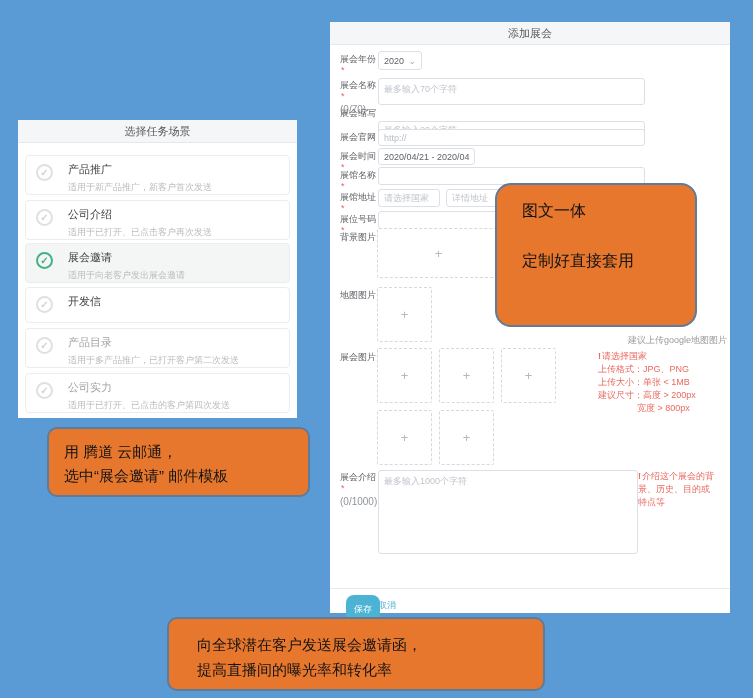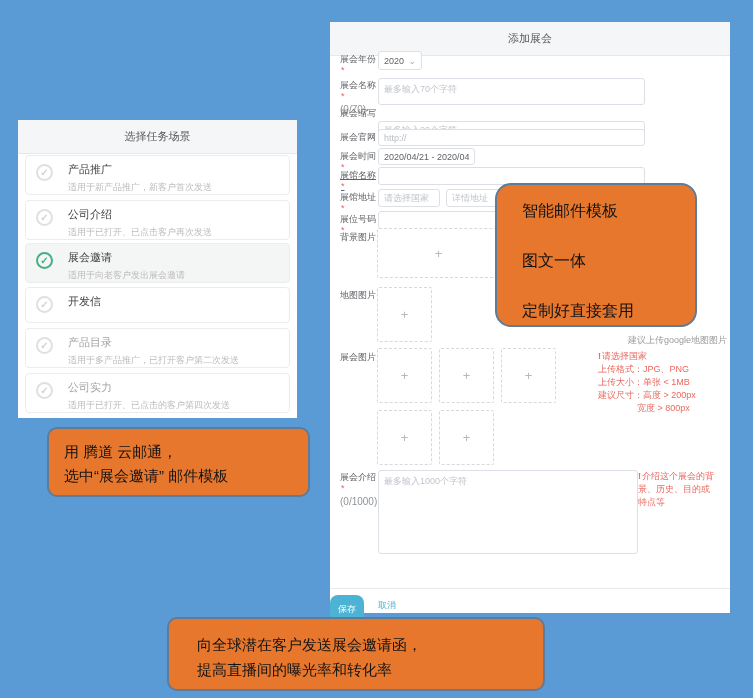--- a/index.html
+++ b/index.html
@@ -1,20 +1,20 @@
 <!DOCTYPE html>
 <html><head>
 <meta charset="utf-8">
 <style>
   * { margin:0; padding:0; box-sizing:border-box; }
   body { font-family:"Liberation Sans", sans-serif; }
   .page { position:relative; width:753px; height:698px; background:#5b9bd5; overflow:hidden; }
 
   .panel { position:absolute; background:#ffffff; }
-  .panel-header { height:34px; background:#f5f6f7; border-bottom:1px solid #e8e8e8;
+  .panel-header { height:23px; background:#f5f6f7; border-bottom:1px solid #e8e8e8;
     display:flex; align-items:center; justify-content:center; font-size:11px; color:#595959; }
 
   
   #scene-panel { left:18px; top:120px; width:279px; height:298px; }
   .scene-item { position:absolute; left:7px; right:7px; border:1px solid #ececec;
     border-radius:4px; background:#fff; padding:6px 6px 4px 42px; }
   .scene-item.selected { background:#f4f5f5; }
   .check-circle { position:absolute; left:10px; top:8px; width:17px; height:17px;
     border:2px solid #e0e0e0; border-radius:50%; color:#d2d2d2; font-size:10px; font-weight:bold;
     display:flex; align-items:center; justify-content:center; }
@@ -51,21 +51,21 @@
   .photos-grid .upload-box { width:55px; height:55px; }
 
   .hint-gray { position:absolute; left:298px; top:312px; font-size:9px; color:#9a9a9a; }
   .hint-red { color:#e8695f; font-size:9px; line-height:13px; }
   #photos-hint { position:absolute; left:268px; top:328px; width:125px; }
   #intro-hint { position:absolute; left:308px; top:448px; width:80px; }
   .alert-ic { font-weight:bold; margin-right:1px; }
   .indent { padding-left:39px; }
 
   .divider { position:absolute; left:0; right:0; top:566px; border-top:1px solid #e8ebee; }
-  .save-btn { position:absolute; left:0; top:573px; width:34px; height:28px;
+  .save-btn { position:absolute; left:16px; top:573px; width:34px; height:28px;
     background:#4db3d4; color:#fff; font-size:9px; border:none; border-radius:8px; cursor:pointer; }
   .cancel-link { position:absolute; left:48px; top:577px; font-size:9px; color:#4db3d4; cursor:pointer; }
 
   
   .callout { position:absolute; background:#e8772e; border:2px solid #5e7b9a;
     color:#141414; z-index:5; }
   #callout-template { left:495px; top:183px; width:202px; height:144px; border-radius:16px;
     padding:16px 0 0 25px; font-size:16px; }
   #callout-template div { margin-bottom:29px; }
   #callout-usage { left:47px; top:427px; width:263px; height:70px; border-radius:10px;
@@ -145,21 +145,21 @@
     <div class="ctl input-wrap" style="left:48px;top:107px;width:267px;">
       <span class="url-prefix">http://</span>
       <input style="">
     </div>
 
     <div class="f-label" style="top:129px;">
       <span>展会时间</span><span class="req">*</span>
     </div>
     <input class="ctl tb" style="left: 48px; top: 126px; width: 97px;" value="2020/04/21 - 2020/04/24">
 
-    <div class="f-label" style="top:148px;text-decoration:underline;">
+    <div class="f-label" style="top:148px;">
       <span>展馆名称</span><span class="req">*</span>
     </div>
     <input class="ctl tb" style="left: 48px; top: 145px; width: 267px; height: 18px;">
 
     <div class="f-label" style="top:170px;">
       <span>展馆地址</span><span class="req">*</span>
     </div>
     <input class="ctl tb" style="left: 48px; top: 167px; width: 62px; height: 18px;" placeholder="请选择国家">
     <input class="ctl tb" style="left: 116px; top: 167px; width: 115px; height: 18px;" placeholder="详情地址">
 
@@ -219,21 +219,20 @@
     <div class="hint-red" id="intro-hint">
       <span class="alert-ic">!</span><span>介绍这个展会的背景、历史、目的或特点等</span>
     </div>
 
     <div class="divider"></div>
     <button class="save-btn">保存</button>
     <span class="cancel-link">取消</span>
   </div>
 
   <div class="callout" id="callout-template">
-    <div>智能邮件模板</div>
     <div>图文一体</div>
     <div>定制好直接套用</div>
   </div>
 
   <div class="callout" id="callout-goal">
     <div>向全球潜在客户发送展会邀请函，</div>
     <div>提高直播间的曝光率和转化率</div>
   </div>
 
   <div class="callout" id="callout-usage">

